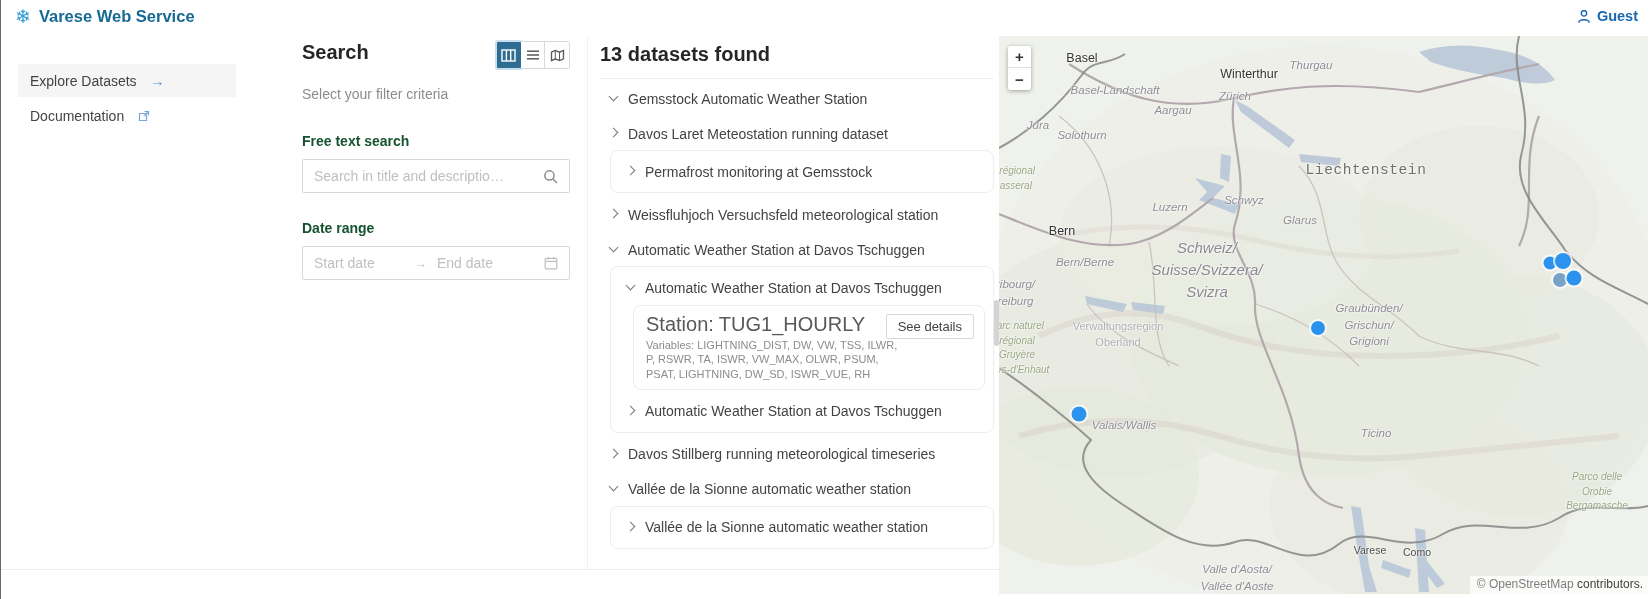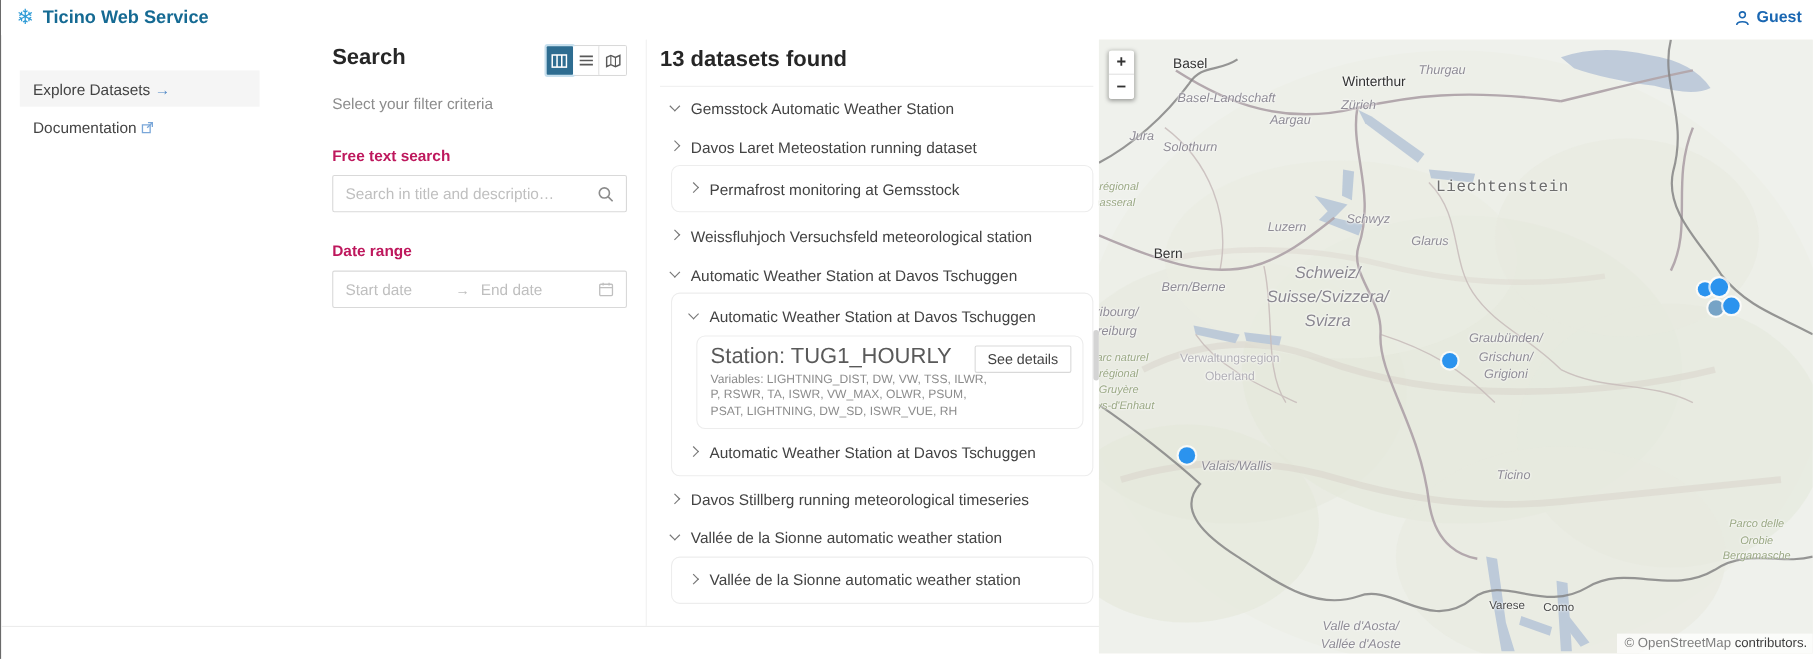--- a/index.html
+++ b/index.html
@@ -12,36 +12,36 @@
   
   header { position:absolute; left:1px; top:0; right:0; height:32px;
            display:flex; align-items:center; justify-content:space-between; padding:0 14px; background:#fff; }
   .brand { display:flex; align-items:center; gap:8px; }
   .logo  { color:#2e9bd6; font-size:19px; line-height:1; }
   .app-title { color:#156a93; font-weight:bold; font-size:16.5px; }
   .user { display:flex; align-items:center; gap:6px; color:#1a67b2; font-weight:bold; font-size:14.5px; cursor:pointer; }
 
   
   .sidebar { position:absolute; left:18px; top:64px; width:218px; }
-  .side-item { display:flex; align-items:center; gap:4px; font-size:14px; color:#434343; cursor:pointer; }
+  .side-item { display:flex; align-items:center; gap:14px; font-size:14px; color:#434343; cursor:pointer; }
   .side-item.active { background:#f5f5f5; height:33px; padding:0 12px; }
   .side-item.plain  { margin-top:7px; height:24px; padding:0 12px; }
   .side-arrow { color:#4e87c6; font-size:14px; }
 
   
   .search-col { position:absolute; left:302px; top:40px; width:268px; }
   .search-head { display:flex; justify-content:space-between; align-items:flex-start; }
   .search-title { font-size:20px; font-weight:bold; color:#262626; line-height:24px; }
   .toggle-group { display:flex; border:1px solid #d9d9d9; border-radius:2px; height:28px; margin-top:1px; }
   .toggle { width:24px; height:26px; display:flex; align-items:center; justify-content:center;
             background:#fff; border-right:1px solid #d9d9d9; cursor:pointer; }
   .toggle:last-child { border-right:none; }
   .toggle.active { background:#2e6d91; border-color:#2e6d91; box-shadow:0 0 0 2px #c8e0ee; border-radius:1px; }
   .subtitle { margin-top:16px; color:#8c8c8c; font-size:14px; line-height:18px; }
-  .field-label { margin-top:30px; font-size:14px; font-weight:bold; color:#be185d; line-height:17px; }
+  .field-label { margin-top:30px; font-size:14px; font-weight:bold; color:#14532d; line-height:17px; }
   .field-label.second { margin-top:27px; }
   .inputbox { margin-top:9px; height:33px; border:1px solid #d9d9d9; border-radius:2px;
               display:flex; align-items:center; padding:16px 11px; color:#bfbfbf; font-size:14px; cursor:text; }
   .ph { white-space:nowrap; overflow:hidden; text-overflow:ellipsis; }
   .grow { flex:1; }
   .inputbox svg { flex:none; }
   .range-arrow { color:#bfbfbf; margin:0 10px 0 4px; font-size:13px; }
 
   
   .results-col { position:absolute; left:587px; top:36px; width:415px; height:533px;
@@ -92,21 +92,21 @@
 </style>
 </head>
 <body>
 
 <div class="win-edge"></div>
 <div class="cols-bottom"></div>
 
 <header>
   <div class="brand">
     <span class="logo">❄</span>
-    <span class="app-title">Ticino Web Service</span>
+    <span class="app-title">Varese Web Service</span>
   </div>
   <div class="user">
     <svg width="14" height="15" viewBox="0 0 12 12">
       <circle cx="6" cy="3.4" r="2.3" fill="none" stroke="#1a67b2" stroke-width="1.2"></circle>
       <path d="M1.6 11.3 C1.6 7.9 10.4 7.9 10.4 11.3" fill="none" stroke="#1a67b2" stroke-width="1.2"></path>
     </svg>
     <span>Guest</span>
   </div>
 </header>
 

